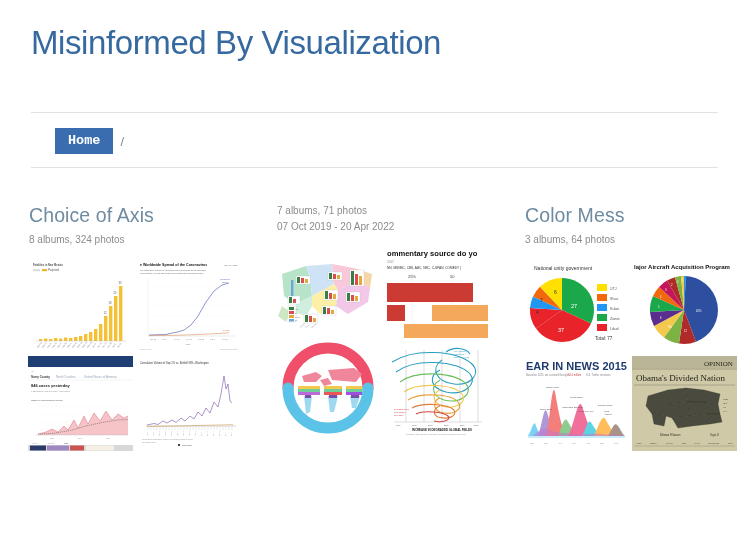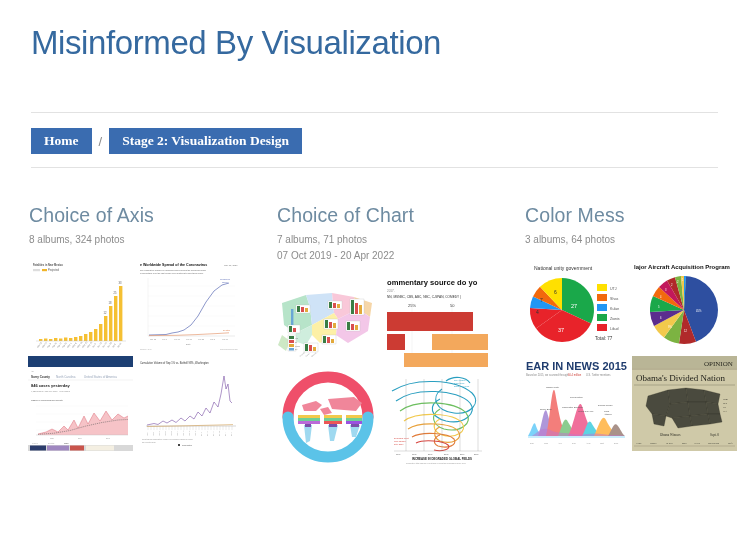--- a/index.html
+++ b/index.html
@@ -56,21 +56,22 @@
   .crumb {
     background: #3a6cb0;
     color: #ffffff;
     font-size: 13.5px;
     font-weight: bold;
     padding: 5px 13px 6px 13px;
     line-height: 15px;
     white-space: nowrap;
     cursor: pointer;
     border: none;
-    font-family: Liberation Serif, serif;
+    font-family: Liberation Mono, monospace;
+    margin-left: 24px;
   }
   .crumb-sep {
     color: #8a8a8a;
     font-size: 13px;
     padding: 0 7px;
     user-select: none;
   }
 
   
   .albums {
@@ -126,21 +127,20 @@
 
 <div class="page">
 
   <div class="site-title">Misinformed By Visualization</div>
 
   <div class="rule rule-top"></div>
 
   <nav class="breadcrumb">
     <span class="crumb">Home</span>
     <span class="crumb-sep">/</span>
-    <span class="crumb">Stage 2: Visualization Design</span>
   </nav>
 
   <div class="rule rule-bottom"></div>
 
   <div class="albums">
 
     <div class="album">
       <div class="album-title">Choice of Axis</div>
       <div class="album-meta">8 albums, 324 photos</div>
 
@@ -334,21 +334,20 @@
             <text x="6" y="86.6" font-size="1.9" fill="#999">as reported daily</text>
             <rect x="42" y="88" width="2" height="2" fill="#444"></rect>
             <text x="46" y="89.8" font-size="2" fill="#555">Cumulative</text>
           </svg>
         </div>
 
       </div>
     </div>
 
     <div class="album">
-      <div class="album-title">Choice of Chart</div>
       <div class="album-meta">7 albums, 71 photos</div>
       <div class="album-meta">07 Oct 2019 - 20 Apr 2022</div>
 
       <div class="thumbs">
 
         <div class="thumb">
           <svg width="105" height="95" viewBox="0 0 105 95">
             <rect width="105" height="95" fill="#fff"></rect>
             <g>
               <path d="M6,30 L30,22 L34,34 L36,52 L20,60 L8,52 Z" fill="#b7e4c9"></path>

